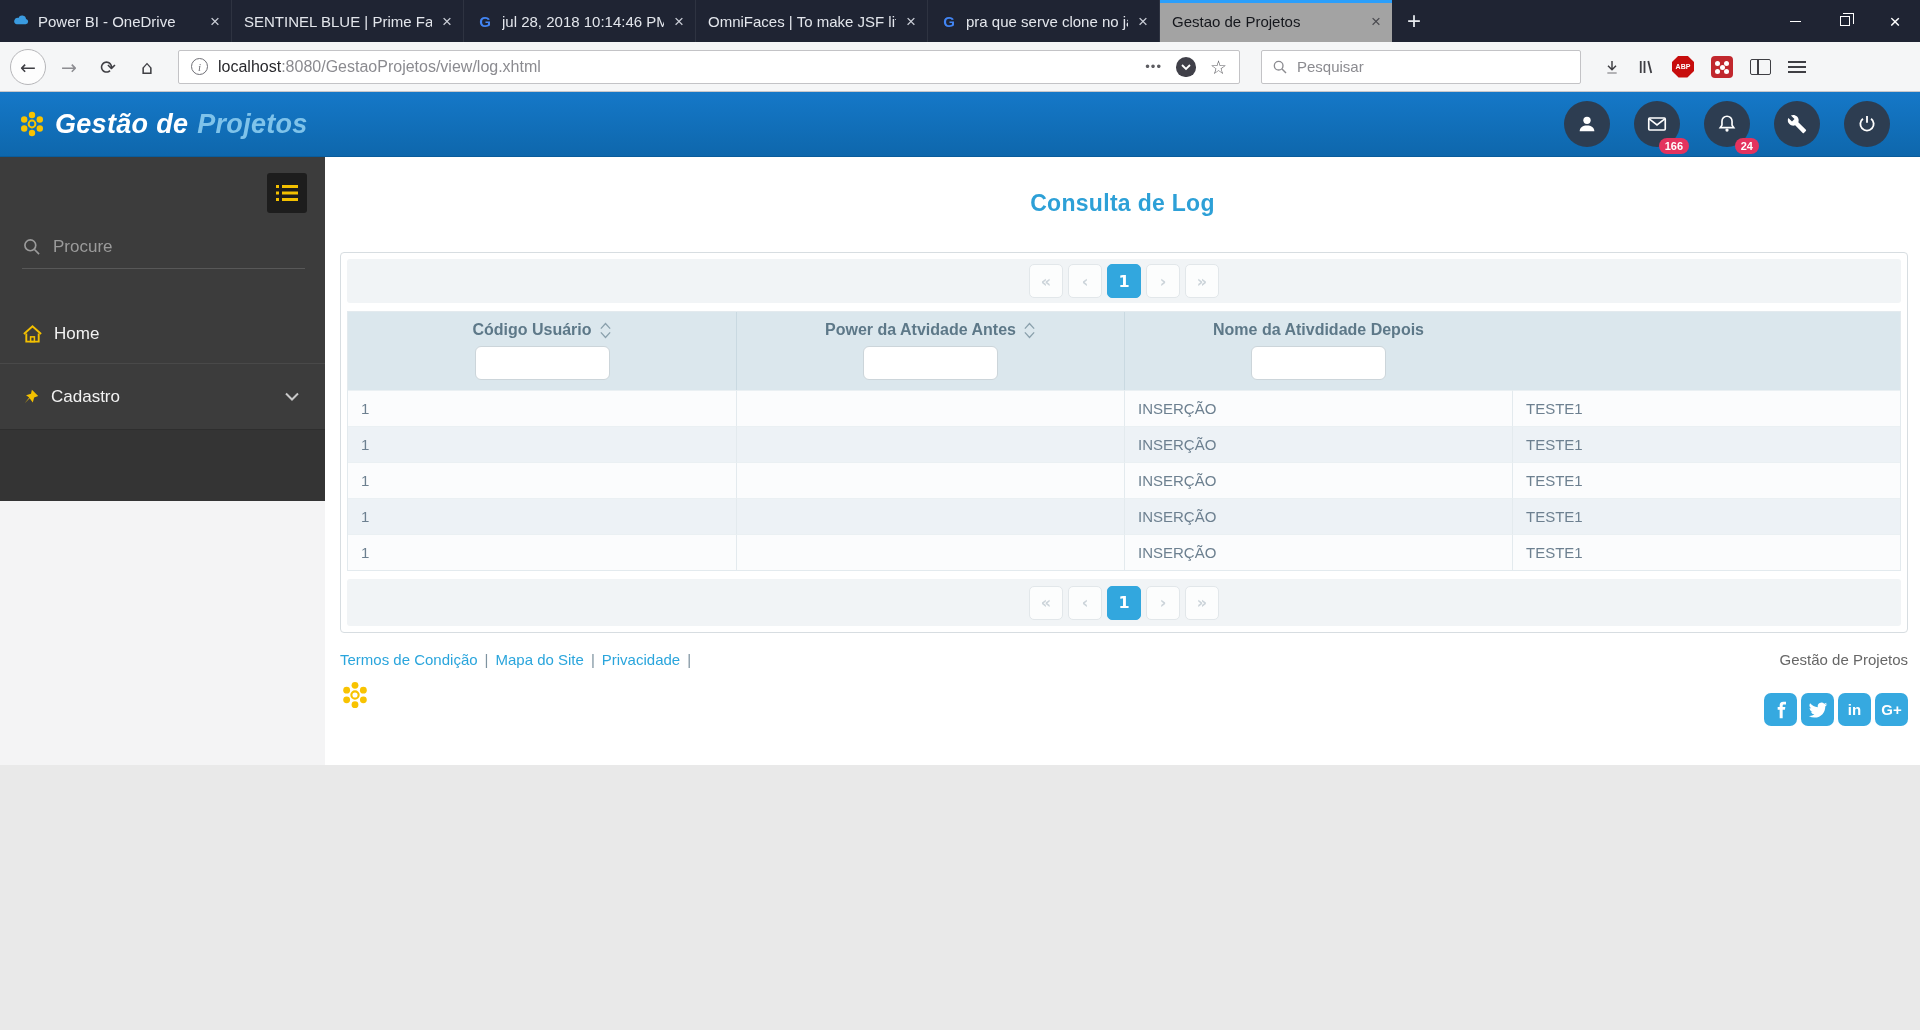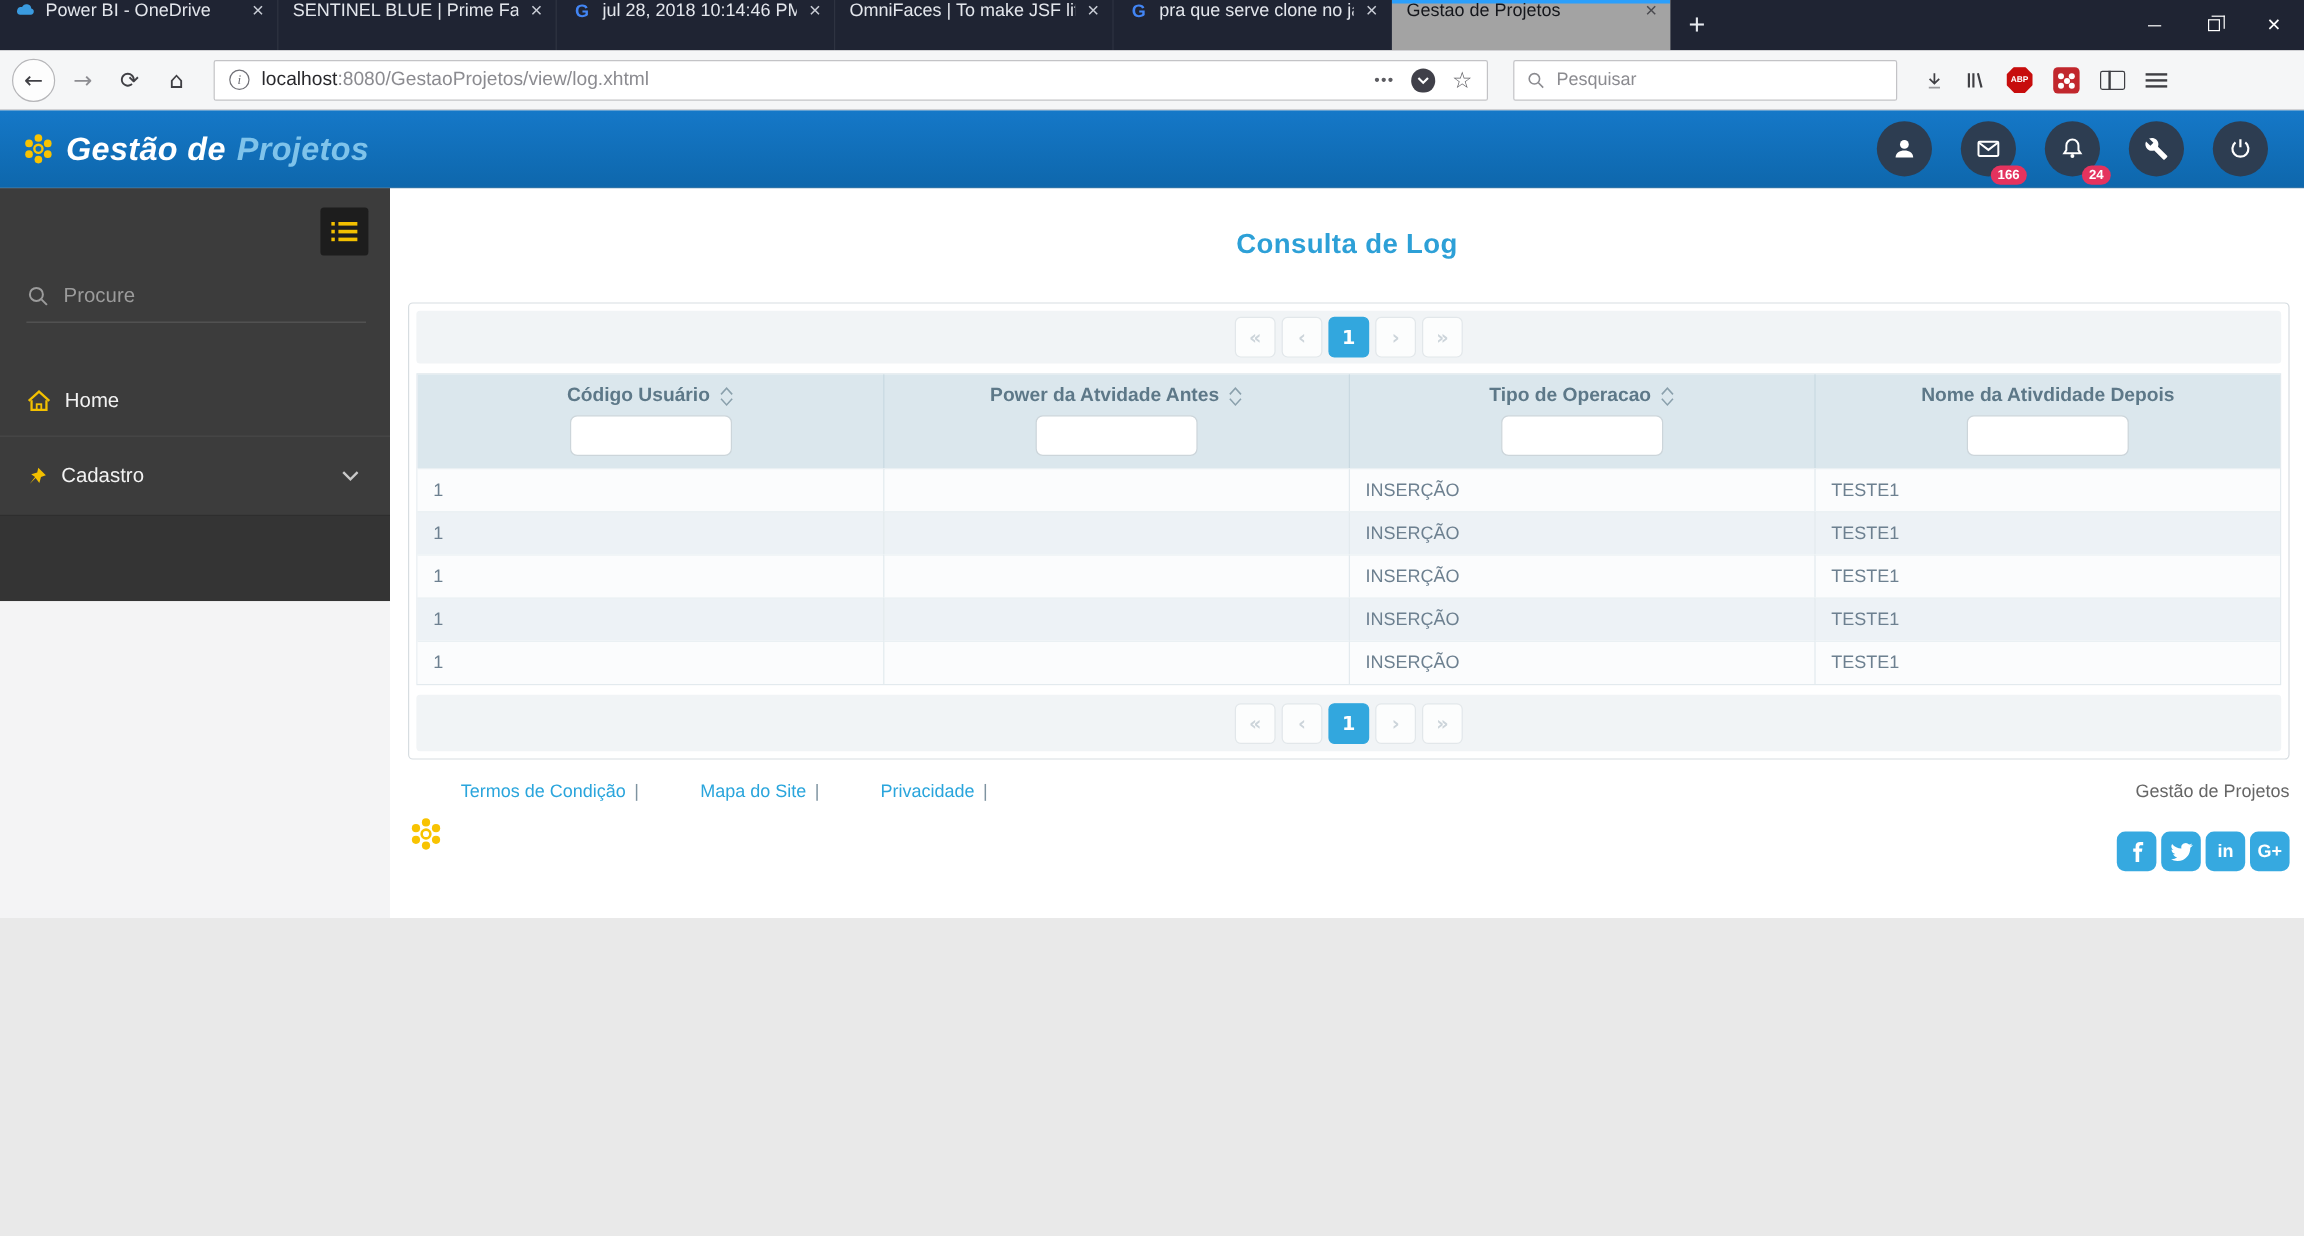--- a/index.html
+++ b/index.html
@@ -1,21 +1,21 @@
 <!DOCTYPE html>
 <html><head>
 <meta charset="utf-8">
 <style>
   * { margin:0; padding:0; box-sizing:border-box; }
   html,body { width:1920px; height:1030px; font-family:"Liberation Sans", sans-serif; }
   .screen { position:relative; width:1920px; height:1030px; overflow:hidden; background:#e9e9e9; }
 
   
   .tabbar { position:absolute; left:0; top:0; width:1920px; height:42px; background:#1f2433; display:flex; align-items:stretch; }
-  .tab { width:232px; display:flex; gap:8px; padding:0 9px 0 12px; font-size:15px; color:#e3e6ec; border-right:1px solid rgba(255,255,255,.07); cursor:default; }
+  .tab { width:232px; display:flex; align-items:center; gap:8px; padding:0 9px 0 12px; font-size:15px; color:#e3e6ec; border-right:1px solid rgba(255,255,255,.07); cursor:default; }
   .tab-title { flex:1; white-space:nowrap; overflow:hidden; }
   .tab-close { color:#c9cdd6; font-size:17px; line-height:1; padding:0 2px; }
   .tab.active { background:#a3a3a3; color:#15171c; box-shadow:inset 0 3px 0 #2b9ffb; border-right:none; }
   .tab.active .tab-close { color:#4a4a4f; }
   .favicon { width:18px; height:18px; display:flex; align-items:center; justify-content:center; flex:none; }
   .gglyph { font-weight:bold; font-size:15px; color:#4285F4; }
   .newtab { width:44px; display:flex; align-items:center; justify-content:center; color:#e7eaef; font-size:24px; font-weight:300; }
   .win-controls { margin-left:auto; display:flex; }
   .win-btn { width:50px; display:flex; align-items:center; justify-content:center; color:#fff; }
   .glyph-min { width:11px; height:1px; background:#fff; display:block; }
@@ -90,21 +90,21 @@
   .th-label { color:#5d7888; font-size:16px; font-weight:bold; display:flex; align-items:center; gap:7px; }
   .filter-input { width:135px; height:34px; border:1px solid #ccd5da; border-radius:6px; background:#fff; outline:none; padding:0 8px; font-size:14px; color:#5d7888; }
   .trow { display:grid; grid-template-columns:repeat(4,1fr); height:36px; align-items:stretch; font-size:15px; color:#6d8090; }
   .trow.odd { background:#fbfcfd; }
   .trow.even { background:#edf2f6; }
   .tcell { display:flex; align-items:center; padding-left:13px; border-left:1px solid #e3eaee; border-top:1px solid #eaf0f3; }
   .tcell:first-child { border-left:none; }
 
   
   .footer-links { position:absolute; left:15px; top:494px; font-size:15px; color:#7e93a0; }
-  .footer-links a { color:#2aa5dc; text-decoration:none;margin-left:44px; }
+  .footer-links a { color:#2aa5dc; text-decoration:none; }
   .fsep { margin:0 7px; }
   .footer-logo { position:absolute; left:15px; top:523px; }
   .footer-brand { position:absolute; right:12px; top:494px; color:#666; font-size:15px; }
   .social { position:absolute; right:12px; top:536px; display:flex; gap:4px; }
   .social-btn { width:33px; height:33px; background:#36a9e0; border-radius:7px; display:flex; align-items:center; justify-content:center; color:#fff; font-weight:bold; }
   .social-btn span { font-size:15px; }
   svg { display:block; }
 </style>
 </head>
 <body>
@@ -336,30 +336,20 @@
                 <span>Power da Atvidade Antes</span>
               <svg width="13" height="17" viewBox="0 0 14 18">
                   <polyline points="2,7 7,1.5 12,7" fill="none" stroke="#8aa0ac" stroke-width="1.4"></polyline>
                   <polyline points="2,11 7,16.5 12,11" fill="none" stroke="#8aa0ac" stroke-width="1.4"></polyline>
                 </svg>
             </span>
             <input class="filter-input" style="">
           </div>
           <div class="th">
             <span class="th-label">
-                <span>Tipo de Operacao</span>
-              <svg width="13" height="17" viewBox="0 0 14 18">
-                  <polyline points="2,7 7,1.5 12,7" fill="none" stroke="#8aa0ac" stroke-width="1.4"></polyline>
-                  <polyline points="2,11 7,16.5 12,11" fill="none" stroke="#8aa0ac" stroke-width="1.4"></polyline>
-                </svg>
-            </span>
-            <input class="filter-input" style="">
-          </div>
-          <div class="th">
-            <span class="th-label">
                 <span>Nome da Ativdidade Depois</span>
               </span>
             <input class="filter-input" style="">
           </div>
         </div>
 
         <div class="trow odd">
           <div class="tcell">1</div>
           <div class="tcell"></div>
           <div class="tcell">INSERÇÃO</div>

